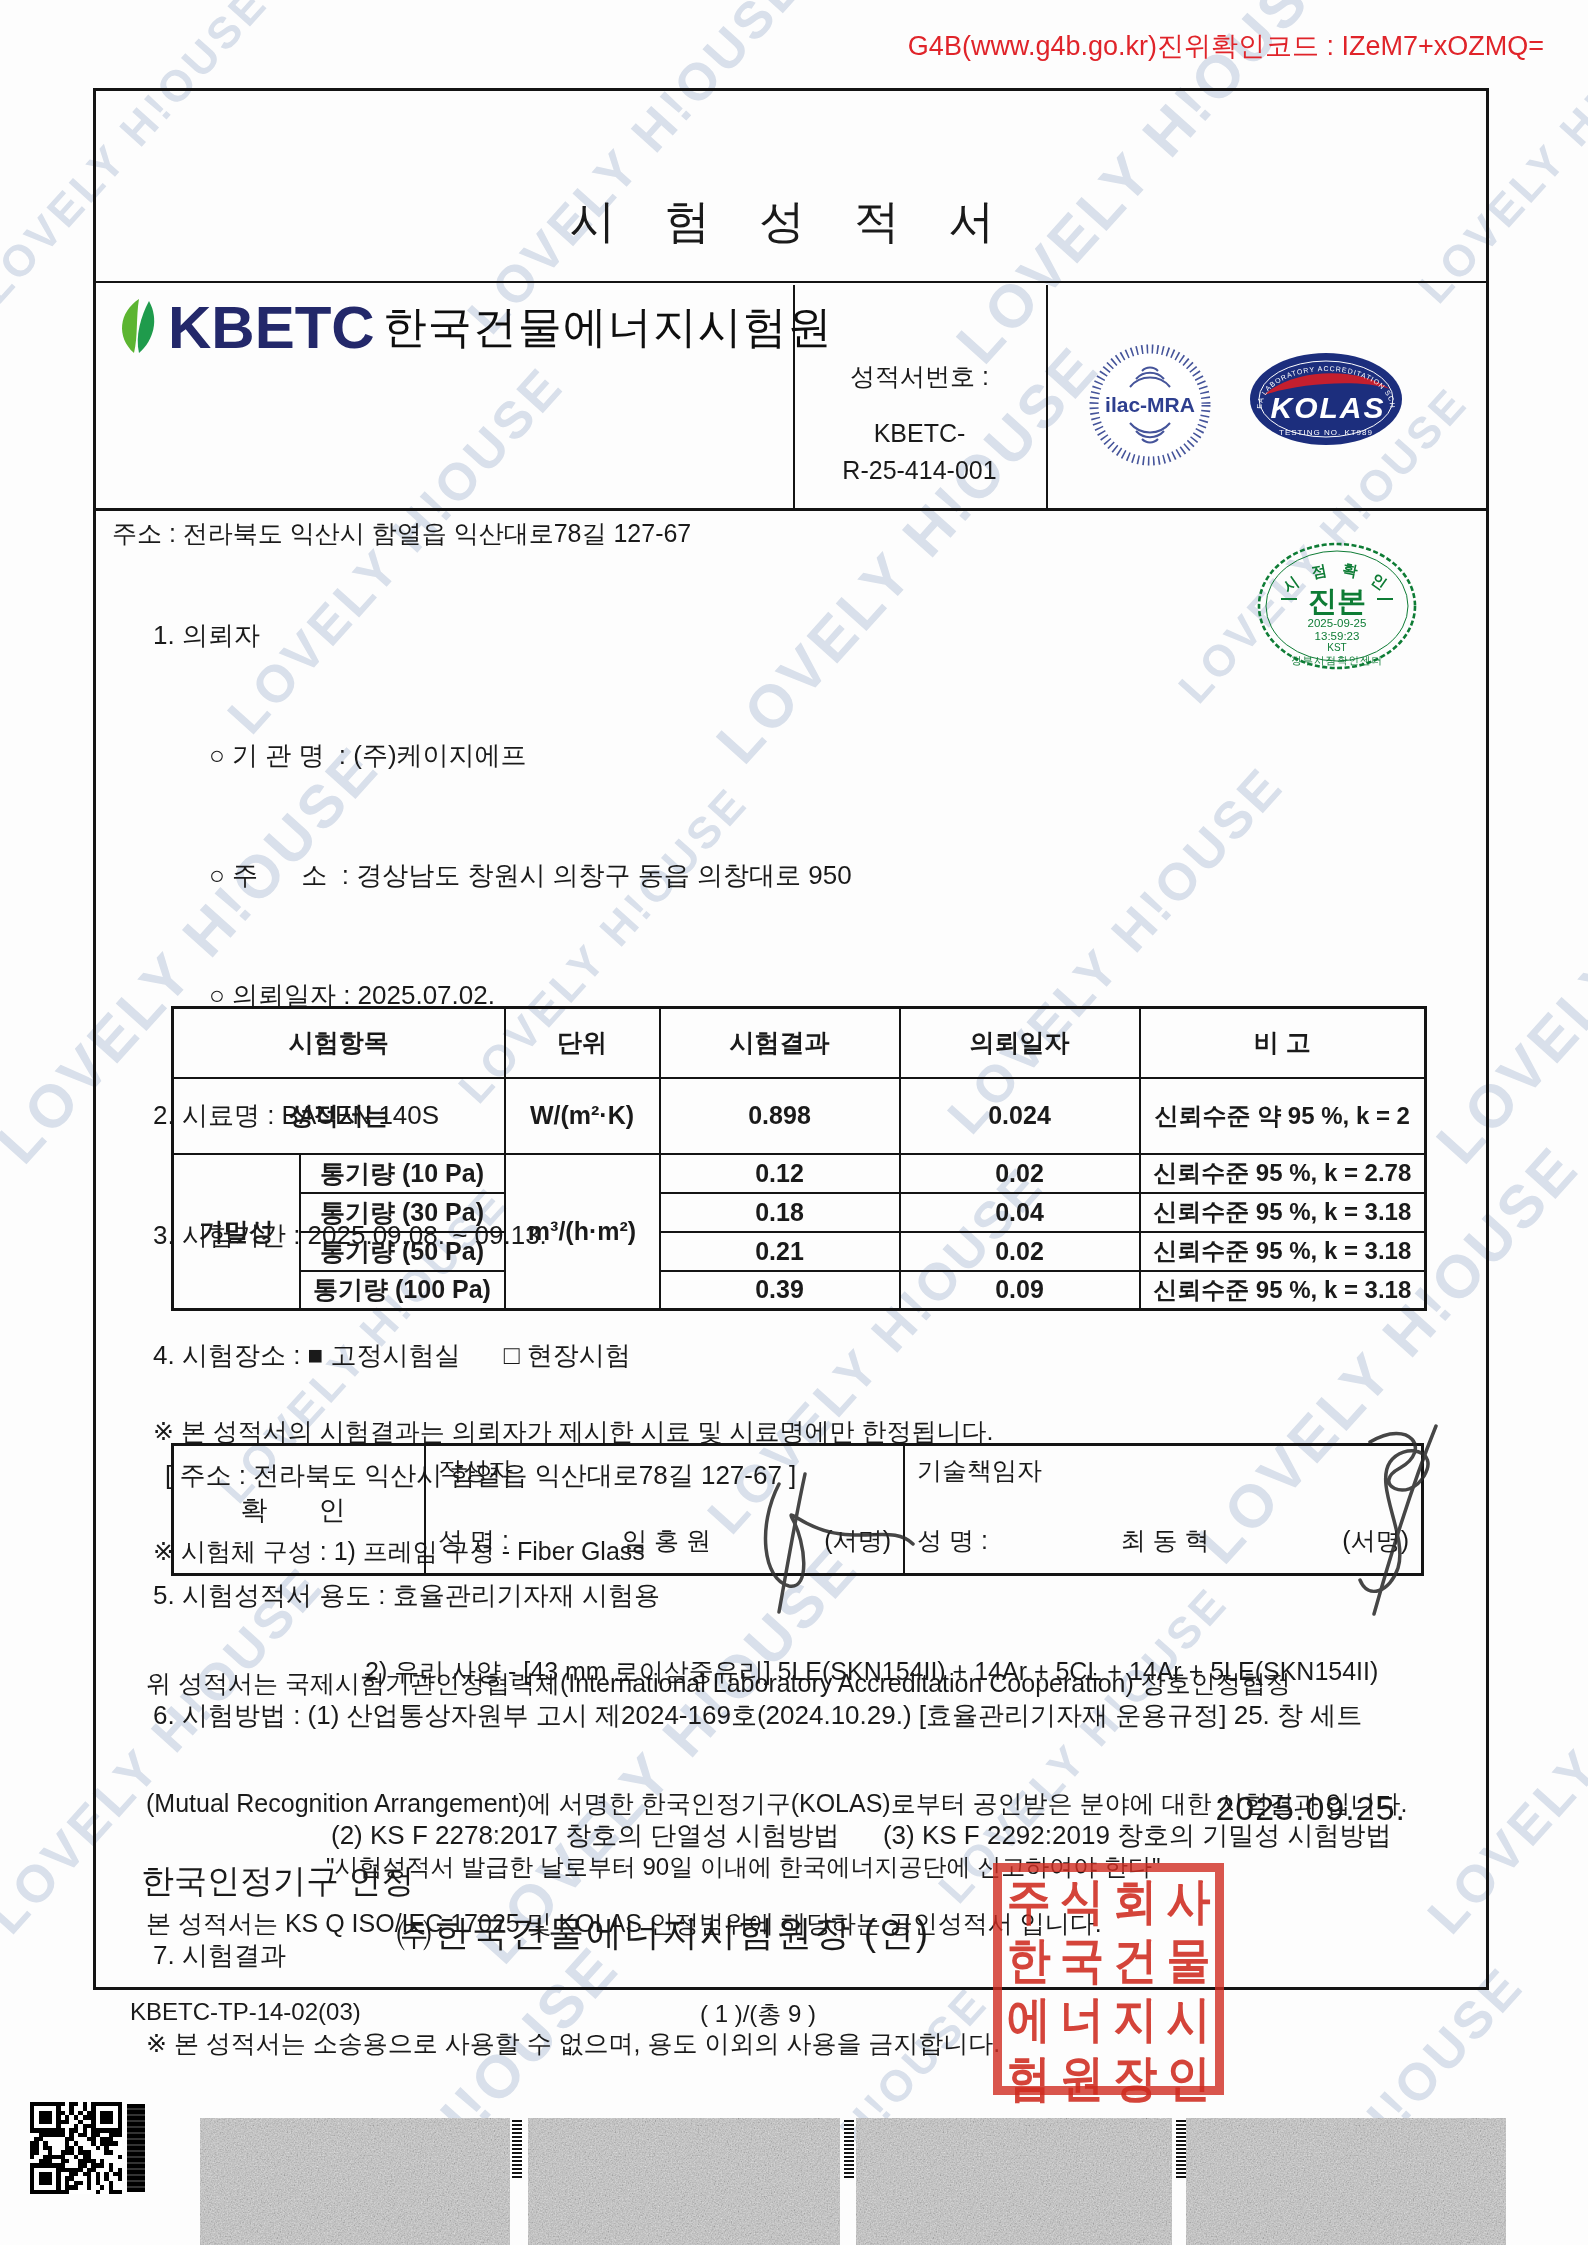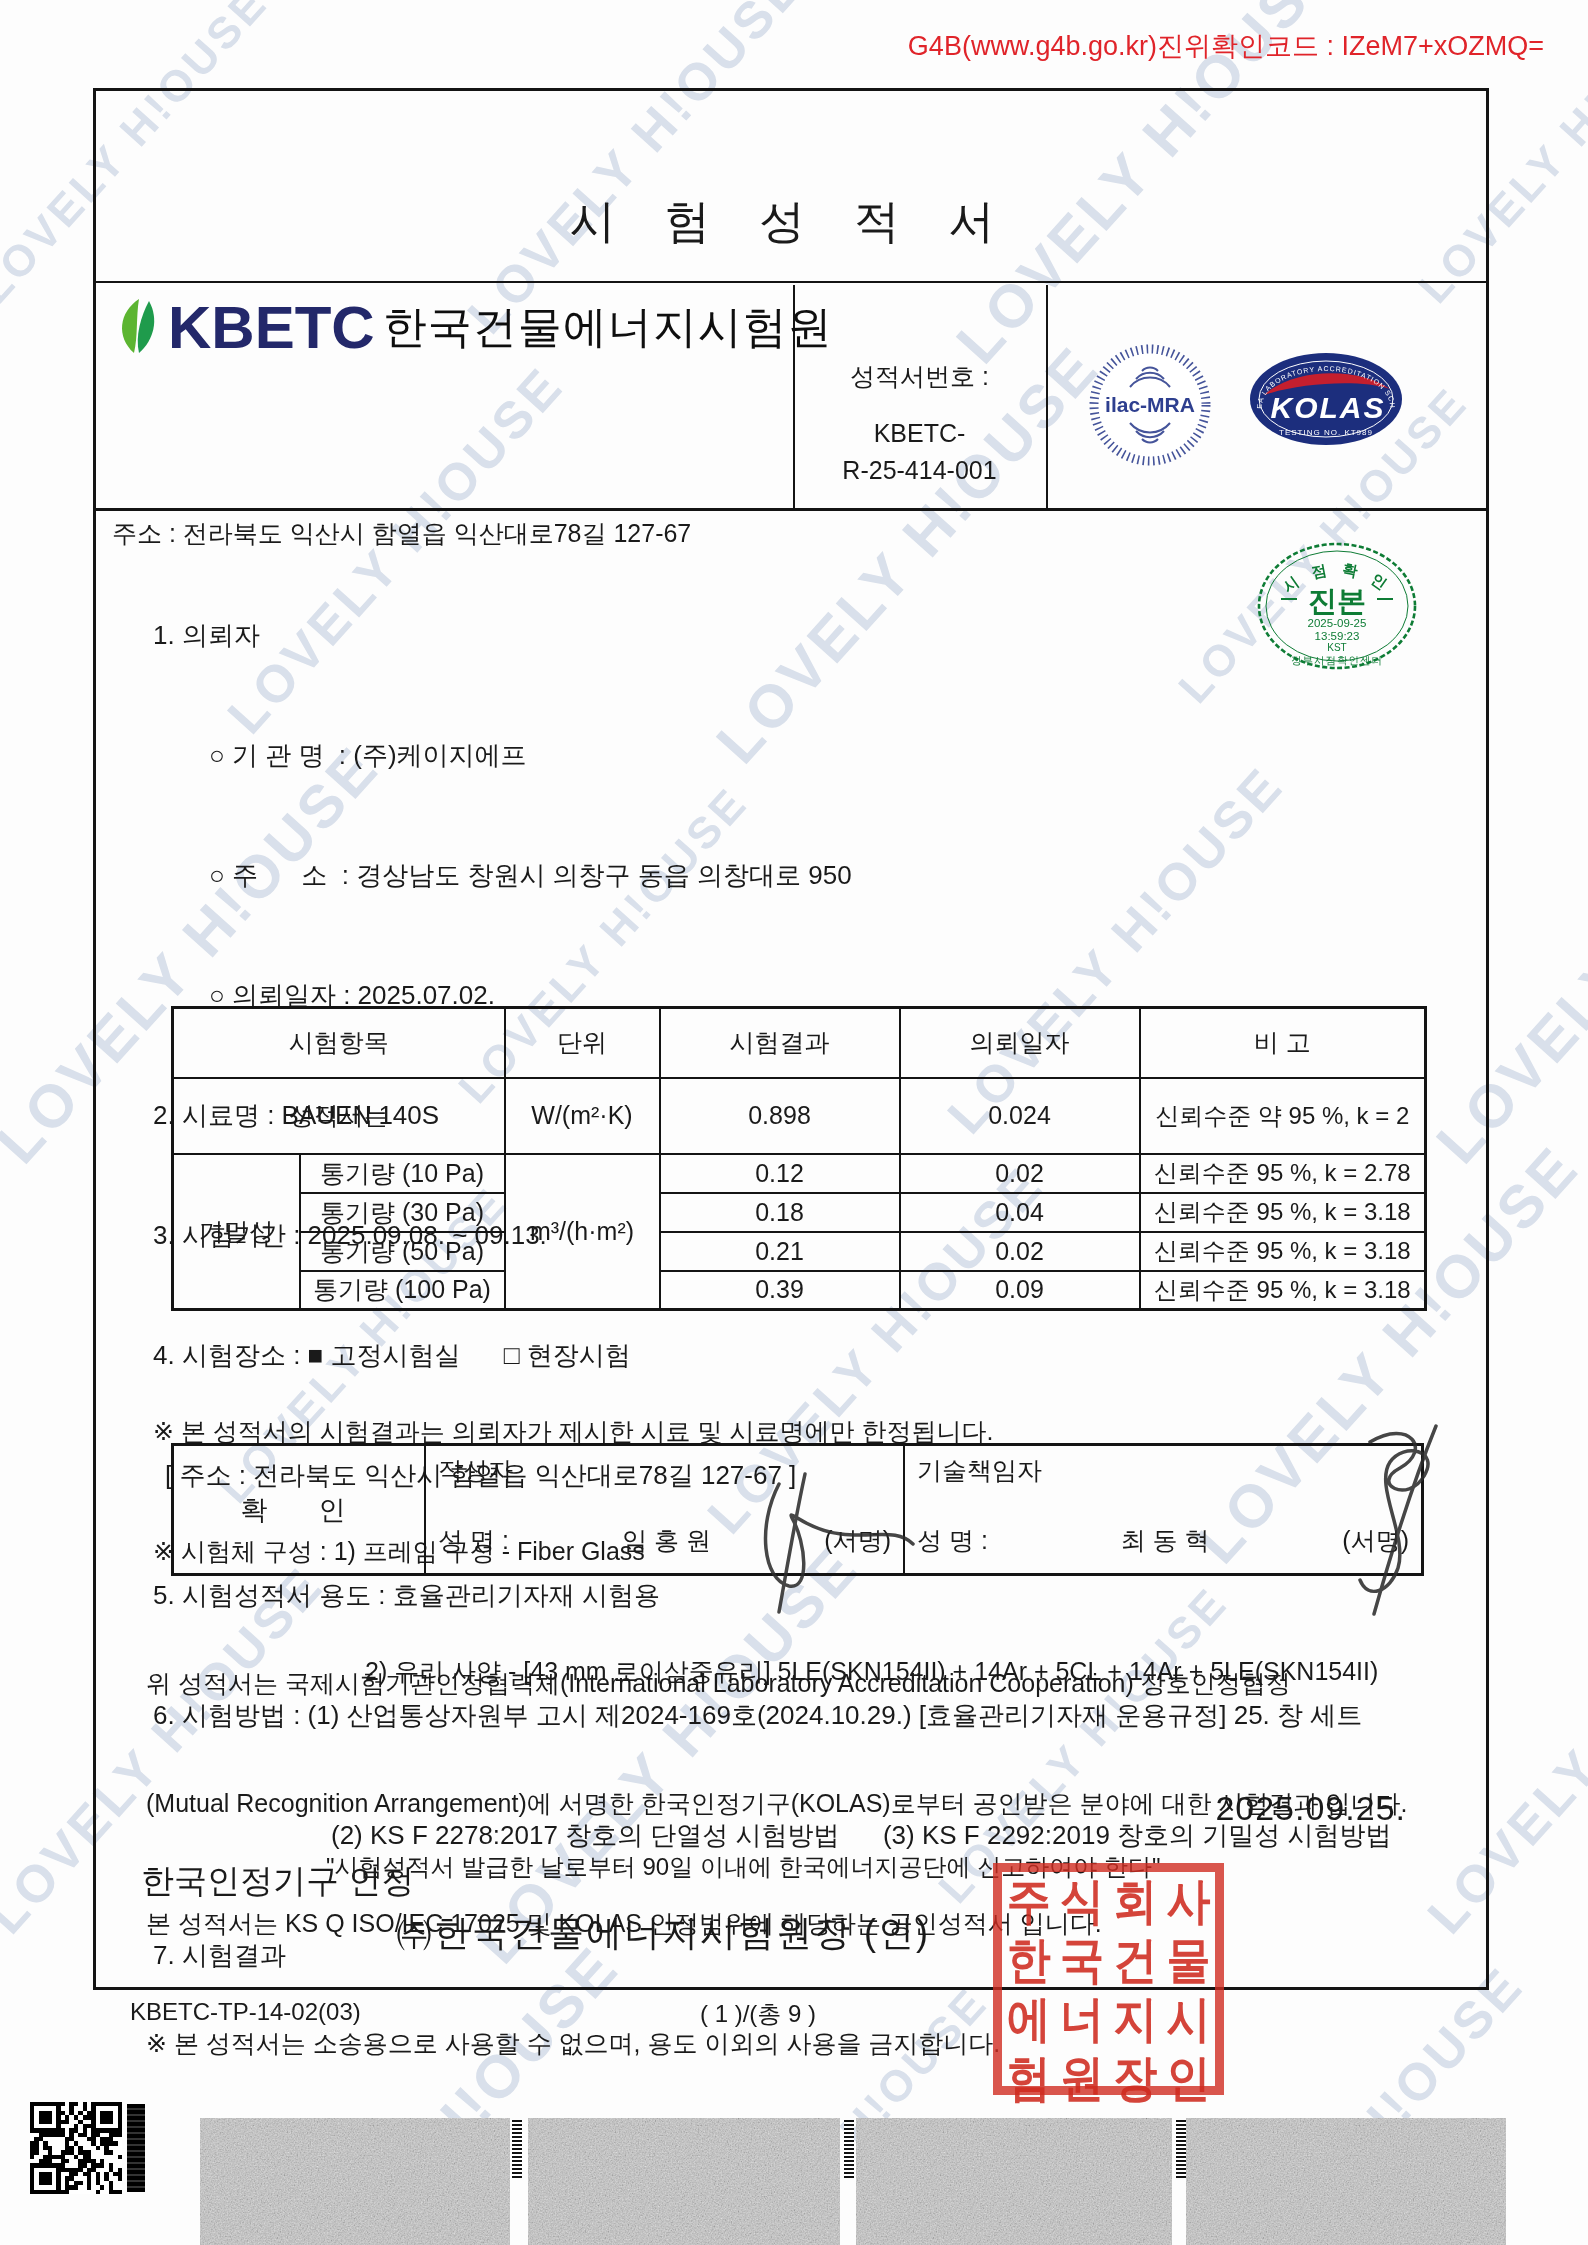--- a/index.html
+++ b/index.html
@@ -25,21 +25,21 @@
   .repno .l2{margin-top:26px}
   .repno .l3{margin-top:8px}
   .ilac{position:absolute;left:990px;top:56px}
   .kolas{position:absolute;left:1152px;top:66px}
   #vstamp{position:absolute;left:1160px;top:450px;z-index:2}
   #blines{position:absolute;left:57px;top:444px;font-size:26px;line-height:40px;white-space:pre}
   #blines .i1{margin-left:56px}
   #blines .i2{margin-left:12px}
   #blines .i3{margin-left:178px}
   #rtable{position:absolute;left:75px;top:915px;border-collapse:collapse;border:3px solid #141414;table-layout:fixed}
-  #rtable td,#rtable th{border:2px solid #141414;font-size:25px;text-align:center;padding:0;font-weight:400;overflow:hidden;white-space:pre}
+  #rtable td,#rtable th{border:2px solid #141414;font-size:25px;text-align:center;padding:0;font-weight:700;overflow:hidden;white-space:pre}
   #rtable .note{font-size:24px}
   #notes{position:absolute;left:57px;top:1240px;font-size:25px;line-height:40px;white-space:pre}
   #notes .n3{margin-left:212px}
   #ctable{position:absolute;left:75px;top:1352px;width:1253px;height:133px;border:3px solid #141414;box-sizing:border-box;display:flex}
   #ctable .c1{width:250px;border-right:2px solid #141414;display:flex;align-items:center;justify-content:center;
               font-size:27px;letter-spacing:12px;white-space:pre}
   #ctable .c2{width:477px;border-right:2px solid #141414;position:relative}
   #ctable .c3{flex:1;position:relative}
   .cc-title{position:absolute;left:12px;top:8px;font-size:25px}
   .cc-row{position:absolute;left:12px;right:12px;bottom:16px;display:flex;font-size:25px;white-space:pre}

